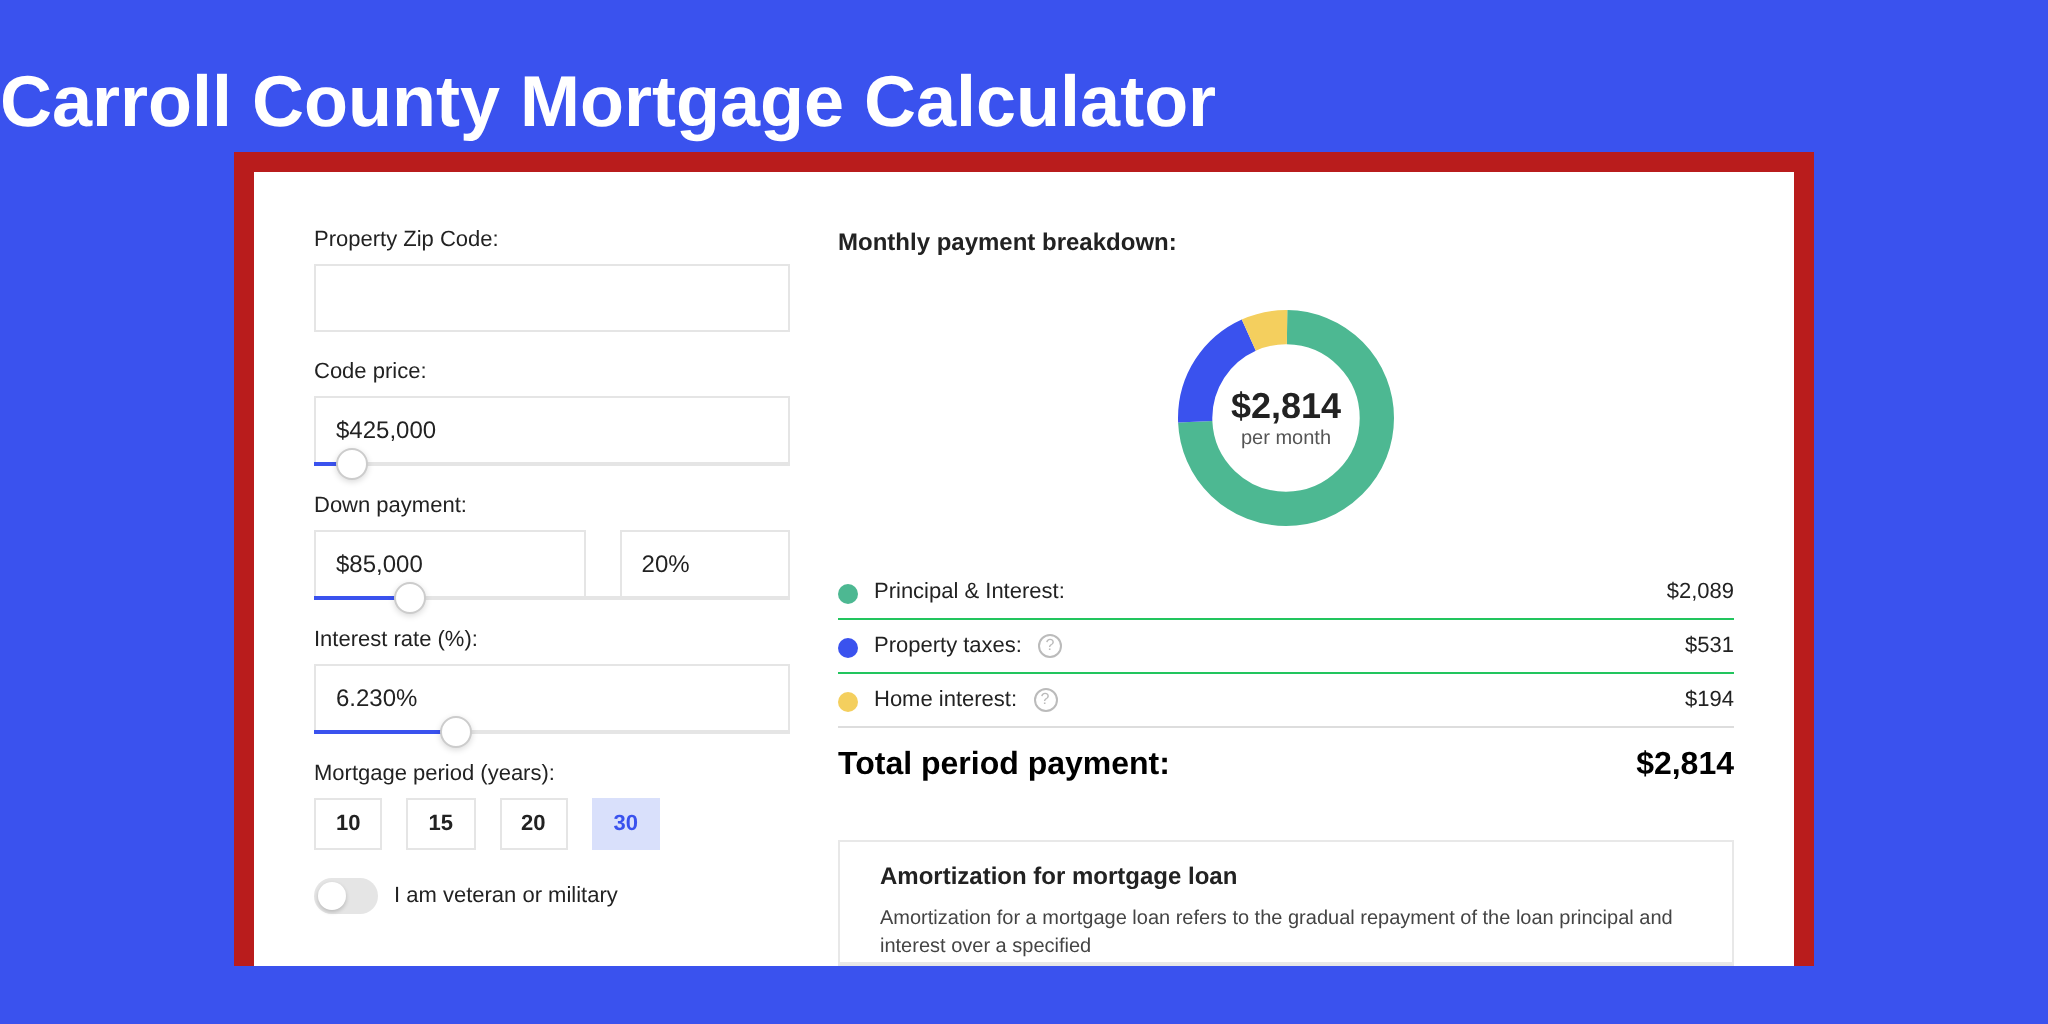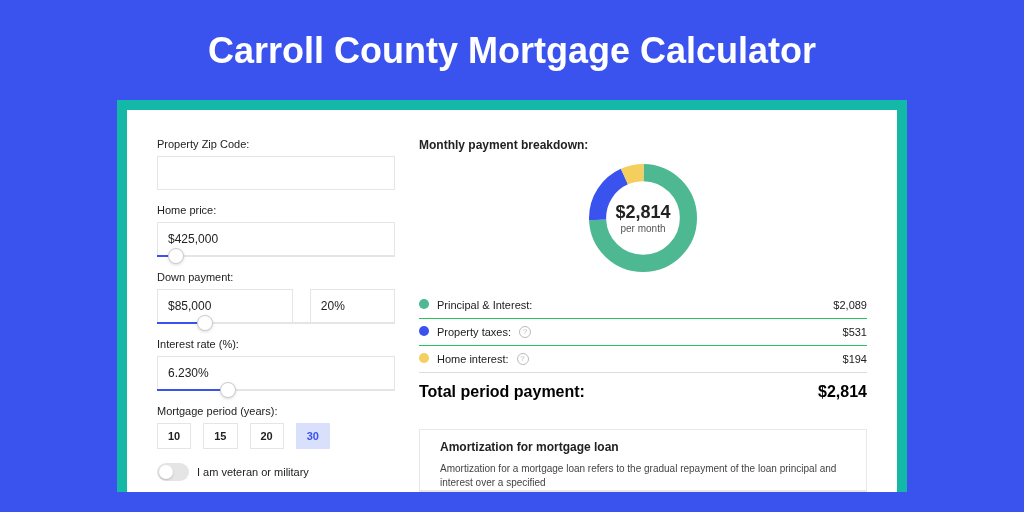--- a/index.html
+++ b/index.html
@@ -5,28 +5,28 @@
 * { box-sizing: border-box; margin: 0; padding: 0; }
 body {
   font-family: -apple-system, BlinkMacSystemFont, "Segoe UI", Arial, sans-serif;
   background: #3a52ee;
   width: 1024px;
   height: 512px;
   overflow: hidden;
   position: relative;
 }
 .page-title {
-  text-align: center;
+  text-align: left;
   color: #fff;
   font-size: 36px;
   font-weight: 700;
-  padding: 30px 0 28px;
+  padding: 30px 0 4px;
 }
 .card-wrap {
-  background: #14b8a6;
+  background: #b91c1c;
   margin: 0 auto;
   width: 790px;
   padding: 10px 10px 0;
 }
 .card {
   background: #fff;
   padding: 28px 30px 0;
   display: flex;
   gap: 24px;
 }
@@ -94,41 +94,41 @@
 .toggle-knob {
   position: absolute;
   width: 14px; height: 14px;
   background: #fff;
   border-radius: 50%;
   top: 2px; left: 2px;
   box-shadow: 0 1px 2px rgba(0,0,0,0.2);
 }
 .veteran-lbl { font-size: 11px; color: #222; }
 
-.bd-title { font-size: 12px; font-weight: 700; color: #222; margin-bottom: 6px; }
+.bd-title { font-size: 12px; font-weight: 700; color: #222; margin-bottom: 21px; }
 
 .donut-wrap { text-align: center; margin: 6px 0 14px; position: relative; }
 .donut { width: 120px; height: 120px; margin: 0 auto; display: block; }
 .donut-center {
   position: absolute;
   top: 50%; left: 50%;
   transform: translate(-50%, -50%);
   text-align: center;
 }
 .donut-amt { font-size: 18px; font-weight: 700; color: #222; }
 .donut-sub { font-size: 10px; color: #555; }
 
 .bdrow {
   display: flex; align-items: center; justify-content: space-between;
   padding: 7px 0;
   border-top: 1px solid #22c55e;
 }
 .bdrow:first-of-type { border-top: none; }
 .bdrow.total { font-weight: 700; border-top: 1px solid #ddd; padding-top: 10px; padding-bottom: 14px; }
-.bdleft { display: flex; align-items: flex-start; gap: 8px; font-size: 11px; color: #222; }
+.bdleft { display: flex; align-items: flex-end; gap: 8px; font-size: 11px; color: #222; }
 .dot { width: 10px; height: 10px; border-radius: 50%; flex-shrink: 0; }
 .dot.green { background: #4db892; }
 .dot.blue { background: #3a52ee; }
 .dot.yellow { background: #f4cf5e; }
 .help {
   width: 12px; height: 12px; border-radius: 50%;
   border: 1px solid #bbb; color: #bbb;
   font-size: 8px; line-height: 10px; text-align: center;
   display: inline-block;
 }
@@ -147,21 +147,21 @@
   <div class="card">
 
     <div class="left">
 
       <div class="fld">
         <div class="lbl">Property Zip Code:</div>
         <input class="input" value="" style="">
       </div>
 
       <div class="fld">
-        <div class="lbl">Home price:</div>
+        <div class="lbl">Code price:</div>
         <input class="input" value="$425,000" style="">
         <div class="slider-track">
           <div class="slider-fill" style="width:8%"></div>
           <div class="slider-thumb" style="left:8%"></div>
         </div>
       </div>
 
       <div class="fld">
         <div class="lbl">Down payment:</div>
         <div class="input-row">

